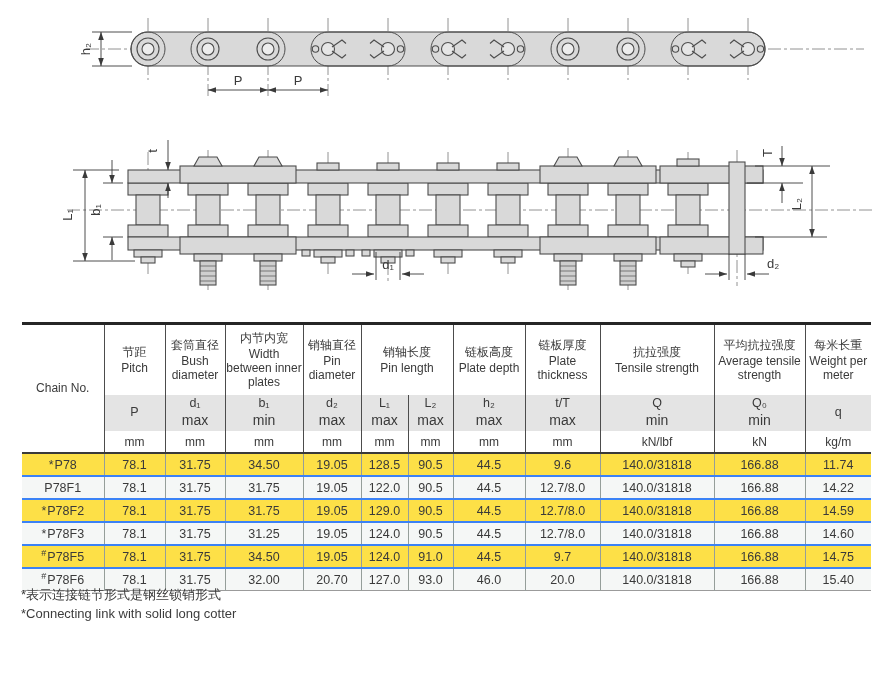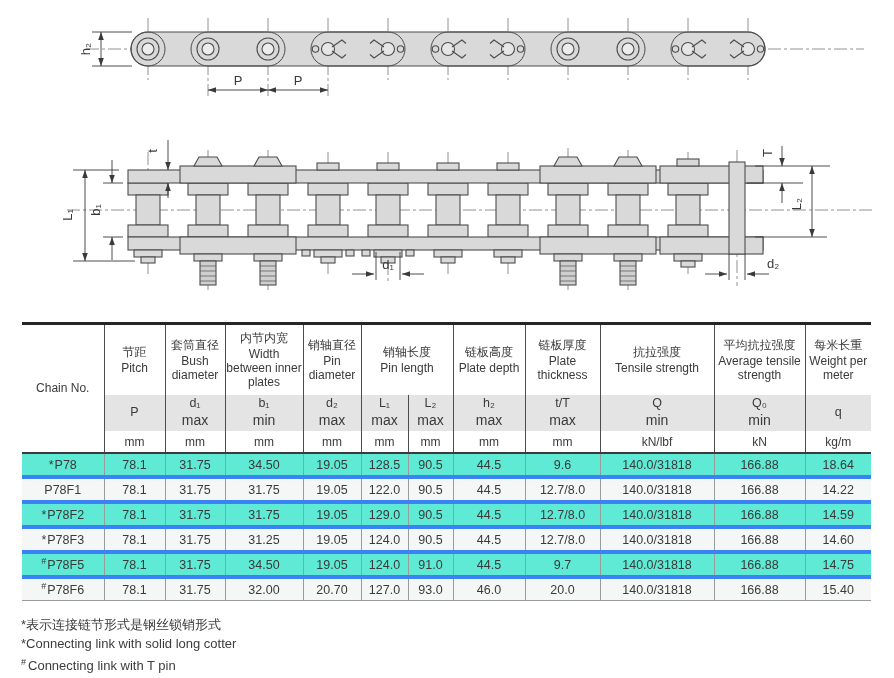--- a/index.html
+++ b/index.html
@@ -15,28 +15,28 @@
   tr.hrow1 th{height:70px;border-left:1px solid #4c4c4c;font-size:12px;line-height:1.18;}
   tr.hrow1 th .zh{font-size:12px;margin-bottom:2px;}
   tr.hrow1 th .en{font-size:12px;}
   th.corner{border-left:none !important;font-size:12.5px;}
   tr.hrow2 th{height:36px;background:#e4e4e4;border-left:1px solid #4c4c4c;font-size:12.5px;line-height:1.25;}
   tr.hrow2 th .lim{font-size:14px;}
   tr.hrow3 th{height:21px;border-left:1px solid #4c4c4c;font-size:12px;}
   tbody td{height:21px;border-left:1px solid #959e9a;font-size:12.5px;}
   tbody td:first-child{border-left:none;}
   tbody tr:first-child td{border-top:2px solid #3a3a3a;}
-  tbody tr + tr td{border-top:4px solid #3b82f6;}
-  tr.odd{background:#5eead4;}
+  tbody tr + tr td{border-top:2px solid #3b82f6;}
+  tr.odd{background:#fde047;}
   tr.even{background:#f5f7f6;}
   .pfx{margin-right:1px;}
   .pfx.sup{font-size:9px;vertical-align:super;}
 
   
-  .footnotes{position:absolute;left:21px;top:616px;font-size:13px;color:#3c3c3c;line-height:18.5px;}
+  .footnotes{position:absolute;left:21px;top:586px;font-size:13px;color:#3c3c3c;line-height:18.5px;}
   .fn-line .mark{display:inline-block;}
   .fn-line .mark.sup{font-size:9px;vertical-align:super;margin-right:2px;}
 </style>
 </head>
 <body>
 
 <div class="page">
 
   <svg class="drawing" style="left:70px;top:6px;" width="812" height="104" viewBox="0 0 812 104">
     <defs>
@@ -446,21 +446,21 @@
           <td>78.1</td>
           <td>31.75</td>
           <td>34.50</td>
           <td>19.05</td>
           <td>128.5</td>
           <td>90.5</td>
           <td>44.5</td>
           <td>9.6</td>
           <td>140.0/31818</td>
           <td>166.88</td>
-          <td>18.64</td>
+          <td>11.74</td>
         </tr>
         <tr class="even">
           <td class="chainno"><span>P78F1</span></td>
           <td>78.1</td>
           <td>31.75</td>
           <td>31.75</td>
           <td>19.05</td>
           <td>122.0</td>
           <td>90.5</td>
           <td>44.5</td>
@@ -524,16 +524,15 @@
           <td>140.0/31818</td>
           <td>166.88</td>
           <td>15.40</td>
         </tr>
       </tbody>
   </table>
 
   <div class="footnotes">
       <div class="fn-line"><span class="mark">*</span><span class="txt">表示连接链节形式是钢丝锁销形式</span></div>
       <div class="fn-line"><span class="mark">*</span><span class="txt">Connecting link with solid long cotter</span></div>
-      <div class="fn-line"><span class="mark sup">#</span><span class="txt">Connecting link with T pin</span></div>
     </div>
 
 </div>
 
 </body></html>

